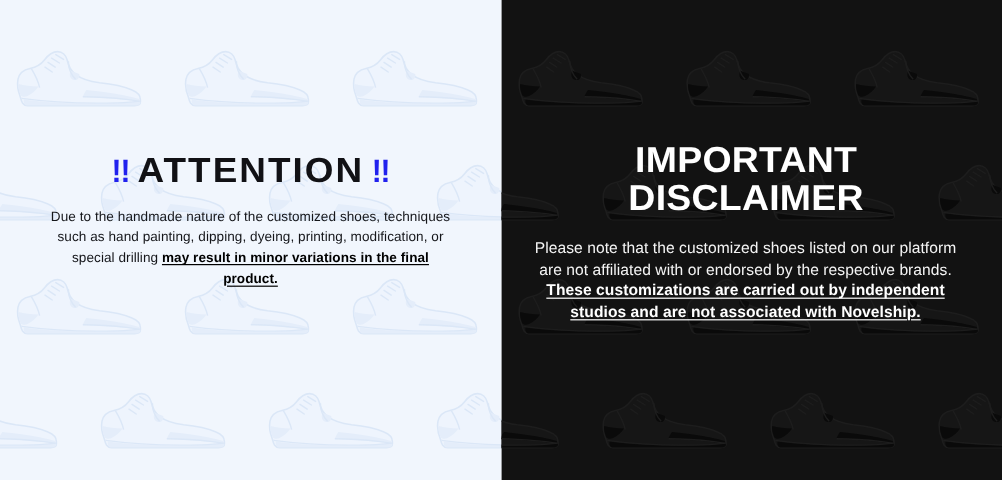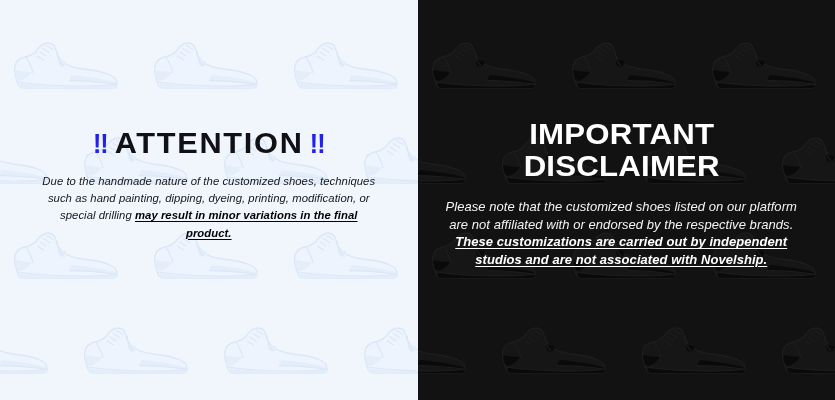--- a/index.html
+++ b/index.html
@@ -108,21 +108,20 @@
     font-size: 30px;
     letter-spacing: 0.2px;
     color: #ffffff;
     line-height: 1.07;
     transform: scaleX(1.04);
   }
 
   .body {
     margin: 0;
     padding: 0;
-    font-style: italic;
   }
 
   .panel--light .body {
     margin-top: 14px;
     font-size: 11.3px;
     line-height: 17.4px;
     color: #15161a;
     letter-spacing: 0.05px;
   }
   .panel--dark .body {

